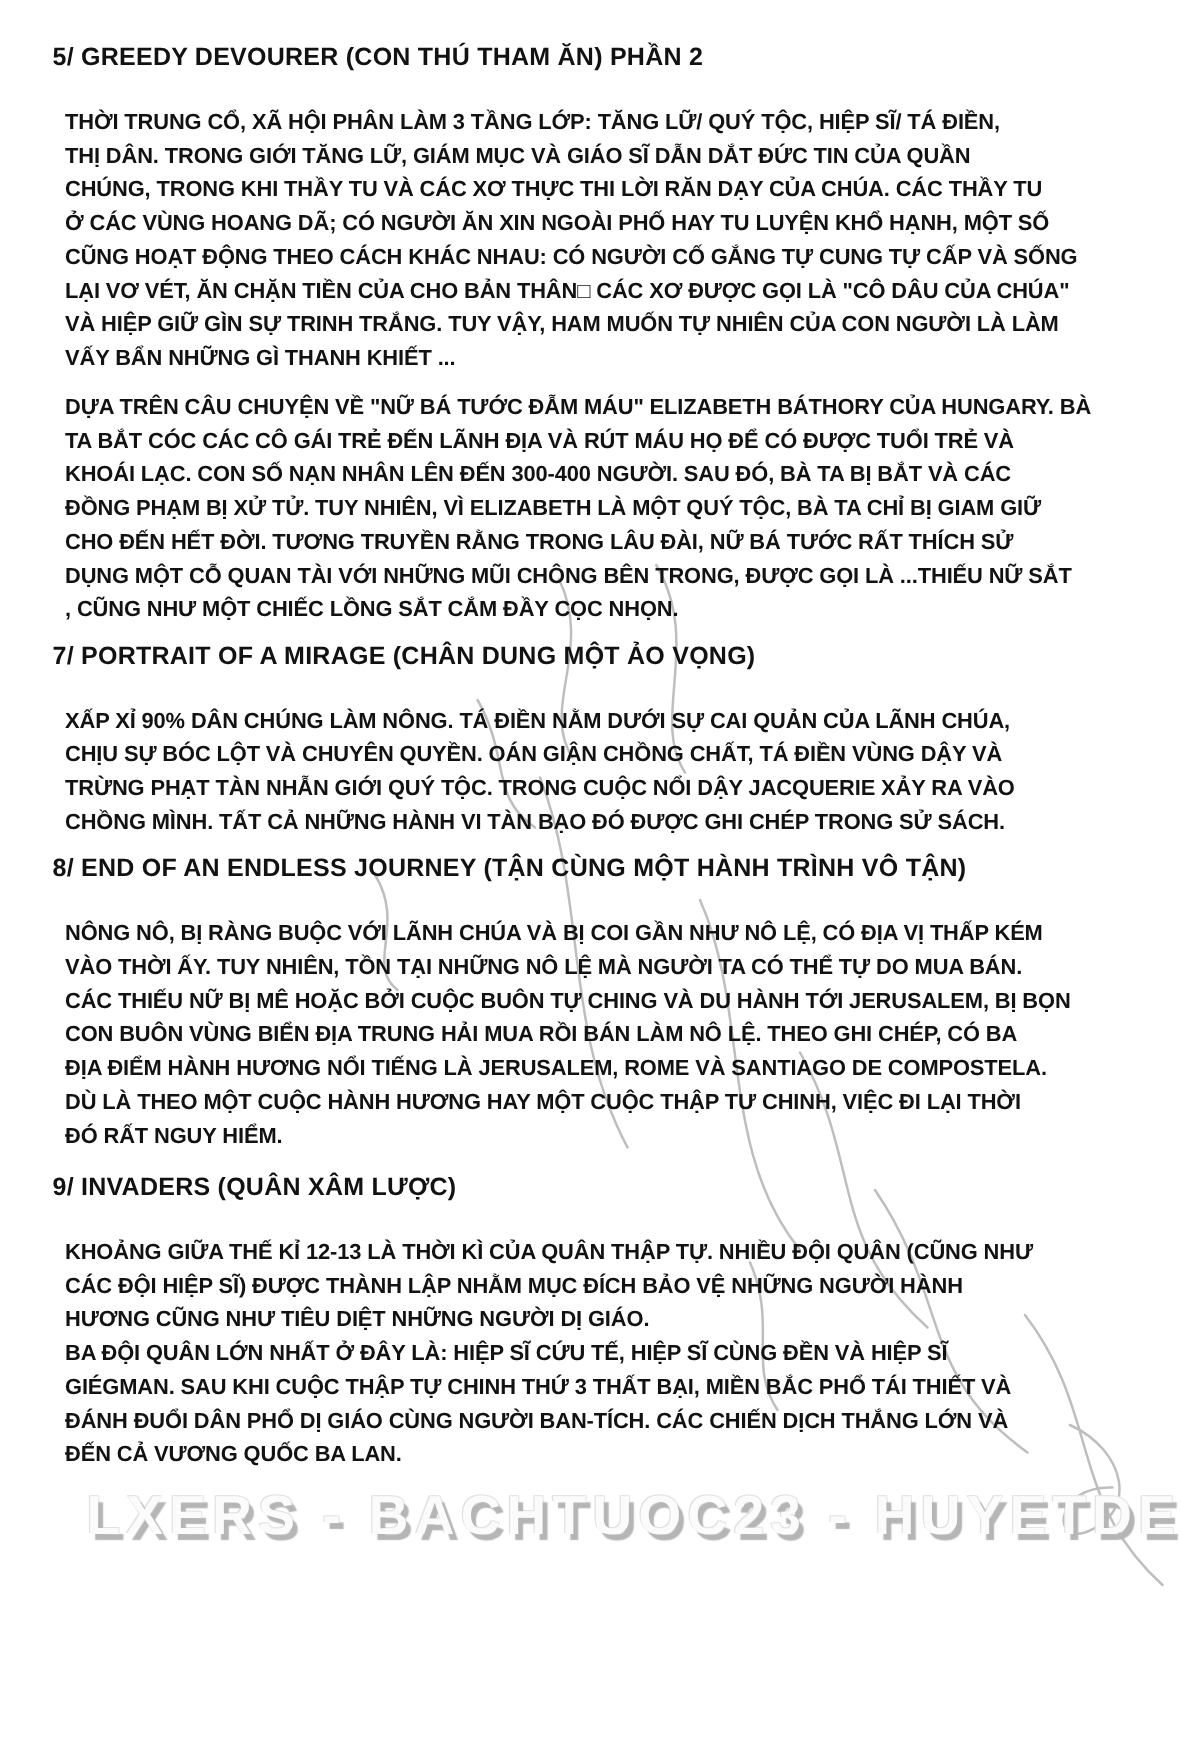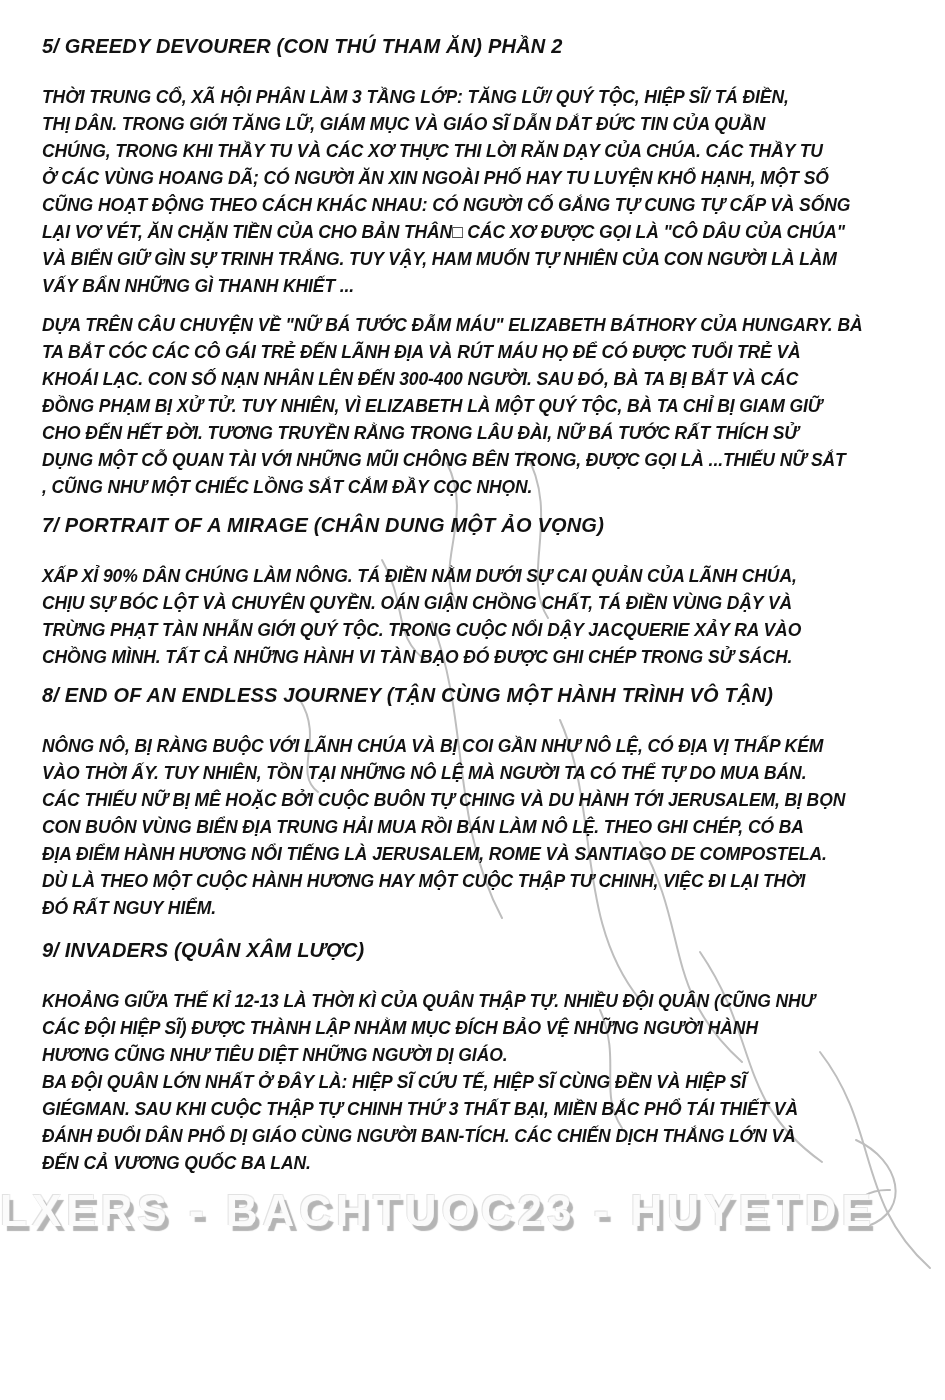--- a/index.html
+++ b/index.html
@@ -11,41 +11,40 @@
     overflow:hidden;
     position:relative;
   }
   .scratches{
     position:absolute;left:0;top:0;width:945px;height:1400px;
     z-index:0;pointer-events:none;
   }
   .content{
     position:relative;z-index:1;
     padding:34px 36px 0 42px;
-    font-style:italic;
   }
   .content section{margin-top:12px;}
   .content section:first-child{margin-top:0;}
   .content section:last-child{margin-top:16px;}
   .heading{
     margin:0 0 26px 0;
     font-size:20px;line-height:24px;font-weight:bold;
     letter-spacing:0.2px;
     white-space:nowrap;
   }
-  .para{margin:0;}
+  .para{margin:10px;}
   .para .line{
     font-size:17.5px;line-height:27px;font-weight:bold;
     letter-spacing:-0.1px;
     white-space:nowrap;
   }
   .credits{
     position:relative;z-index:1;
     margin-top:8px;
-    text-align:left;
+    text-align:right;
     font-size:44px;line-height:52px;font-weight:bold;
     letter-spacing:5px;
     color:#fbfbfb;
     text-shadow:4px 5px 1px #b5b5b5, -1px -1px 0 #e2e2e2, 1px -1px 0 #e9e9e9;
     white-space:nowrap;
   }
 </style>
 </head>
 <body>
 
@@ -69,21 +68,21 @@
 
   <section>
     <h2 class="heading">5/ GREEDY DEVOURER (CON THÚ THAM ĂN) PHẦN 2</h2>
     <div class="para">
         <div class="line">THỜI TRUNG CỔ, XÃ HỘI PHÂN LÀM 3 TẦNG LỚP: TĂNG LỮ/ QUÝ TỘC, HIỆP SĨ/ TÁ ĐIỀN,</div>
         <div class="line">THỊ DÂN. TRONG GIỚI TĂNG LỮ, GIÁM MỤC VÀ GIÁO SĨ DẪN DẮT ĐỨC TIN CỦA QUẦN</div>
         <div class="line">CHÚNG, TRONG KHI THẦY TU VÀ CÁC XƠ THỰC THI LỜI RĂN DẠY CỦA CHÚA. CÁC THẦY TU</div>
         <div class="line">Ở CÁC VÙNG HOANG DÃ; CÓ NGƯỜI ĂN XIN NGOÀI PHỐ HAY TU LUYỆN KHỔ HẠNH, MỘT SỐ</div>
         <div class="line">CŨNG HOẠT ĐỘNG THEO CÁCH KHÁC NHAU: CÓ NGƯỜI CỐ GẮNG TỰ CUNG TỰ CẤP VÀ SỐNG</div>
         <div class="line">LẠI VƠ VÉT, ĂN CHẶN TIỀN CỦA CHO BẢN THÂN□ CÁC XƠ ĐƯỢC GỌI LÀ "CÔ DÂU CỦA CHÚA"</div>
-        <div class="line">VÀ BIỂN GIỮ GÌN SỰ TRINH TRẮNG. TUY VẬY, HAM MUỐN TỰ NHIÊN CỦA CON NGƯỜI LÀ LÀM</div>
+        <div class="line">VÀ HIỆP GIỮ GÌN SỰ TRINH TRẮNG. TUY VẬY, HAM MUỐN TỰ NHIÊN CỦA CON NGƯỜI LÀ LÀM</div>
         <div class="line">VẤY BẨN NHỮNG GÌ THANH KHIẾT ...</div>
       </div>
   </section>
 
   <section>
     <div class="para">
         <div class="line">DỰA TRÊN CÂU CHUYỆN VỀ "NỮ BÁ TƯỚC ĐẪM MÁU" ELIZABETH BÁTHORY CỦA HUNGARY. BÀ</div>
         <div class="line">TA BẮT CÓC CÁC CÔ GÁI TRẺ ĐẾN LÃNH ĐỊA VÀ RÚT MÁU HỌ ĐỂ CÓ ĐƯỢC TUỔI TRẺ VÀ</div>
         <div class="line">KHOÁI LẠC. CON SỐ NẠN NHÂN LÊN ĐẾN 300-400 NGƯỜI. SAU ĐÓ, BÀ TA BỊ BẮT VÀ CÁC</div>
         <div class="line">ĐỒNG PHẠM BỊ XỬ TỬ. TUY NHIÊN, VÌ ELIZABETH LÀ MỘT QUÝ TỘC, BÀ TA CHỈ BỊ GIAM GIỮ</div>

